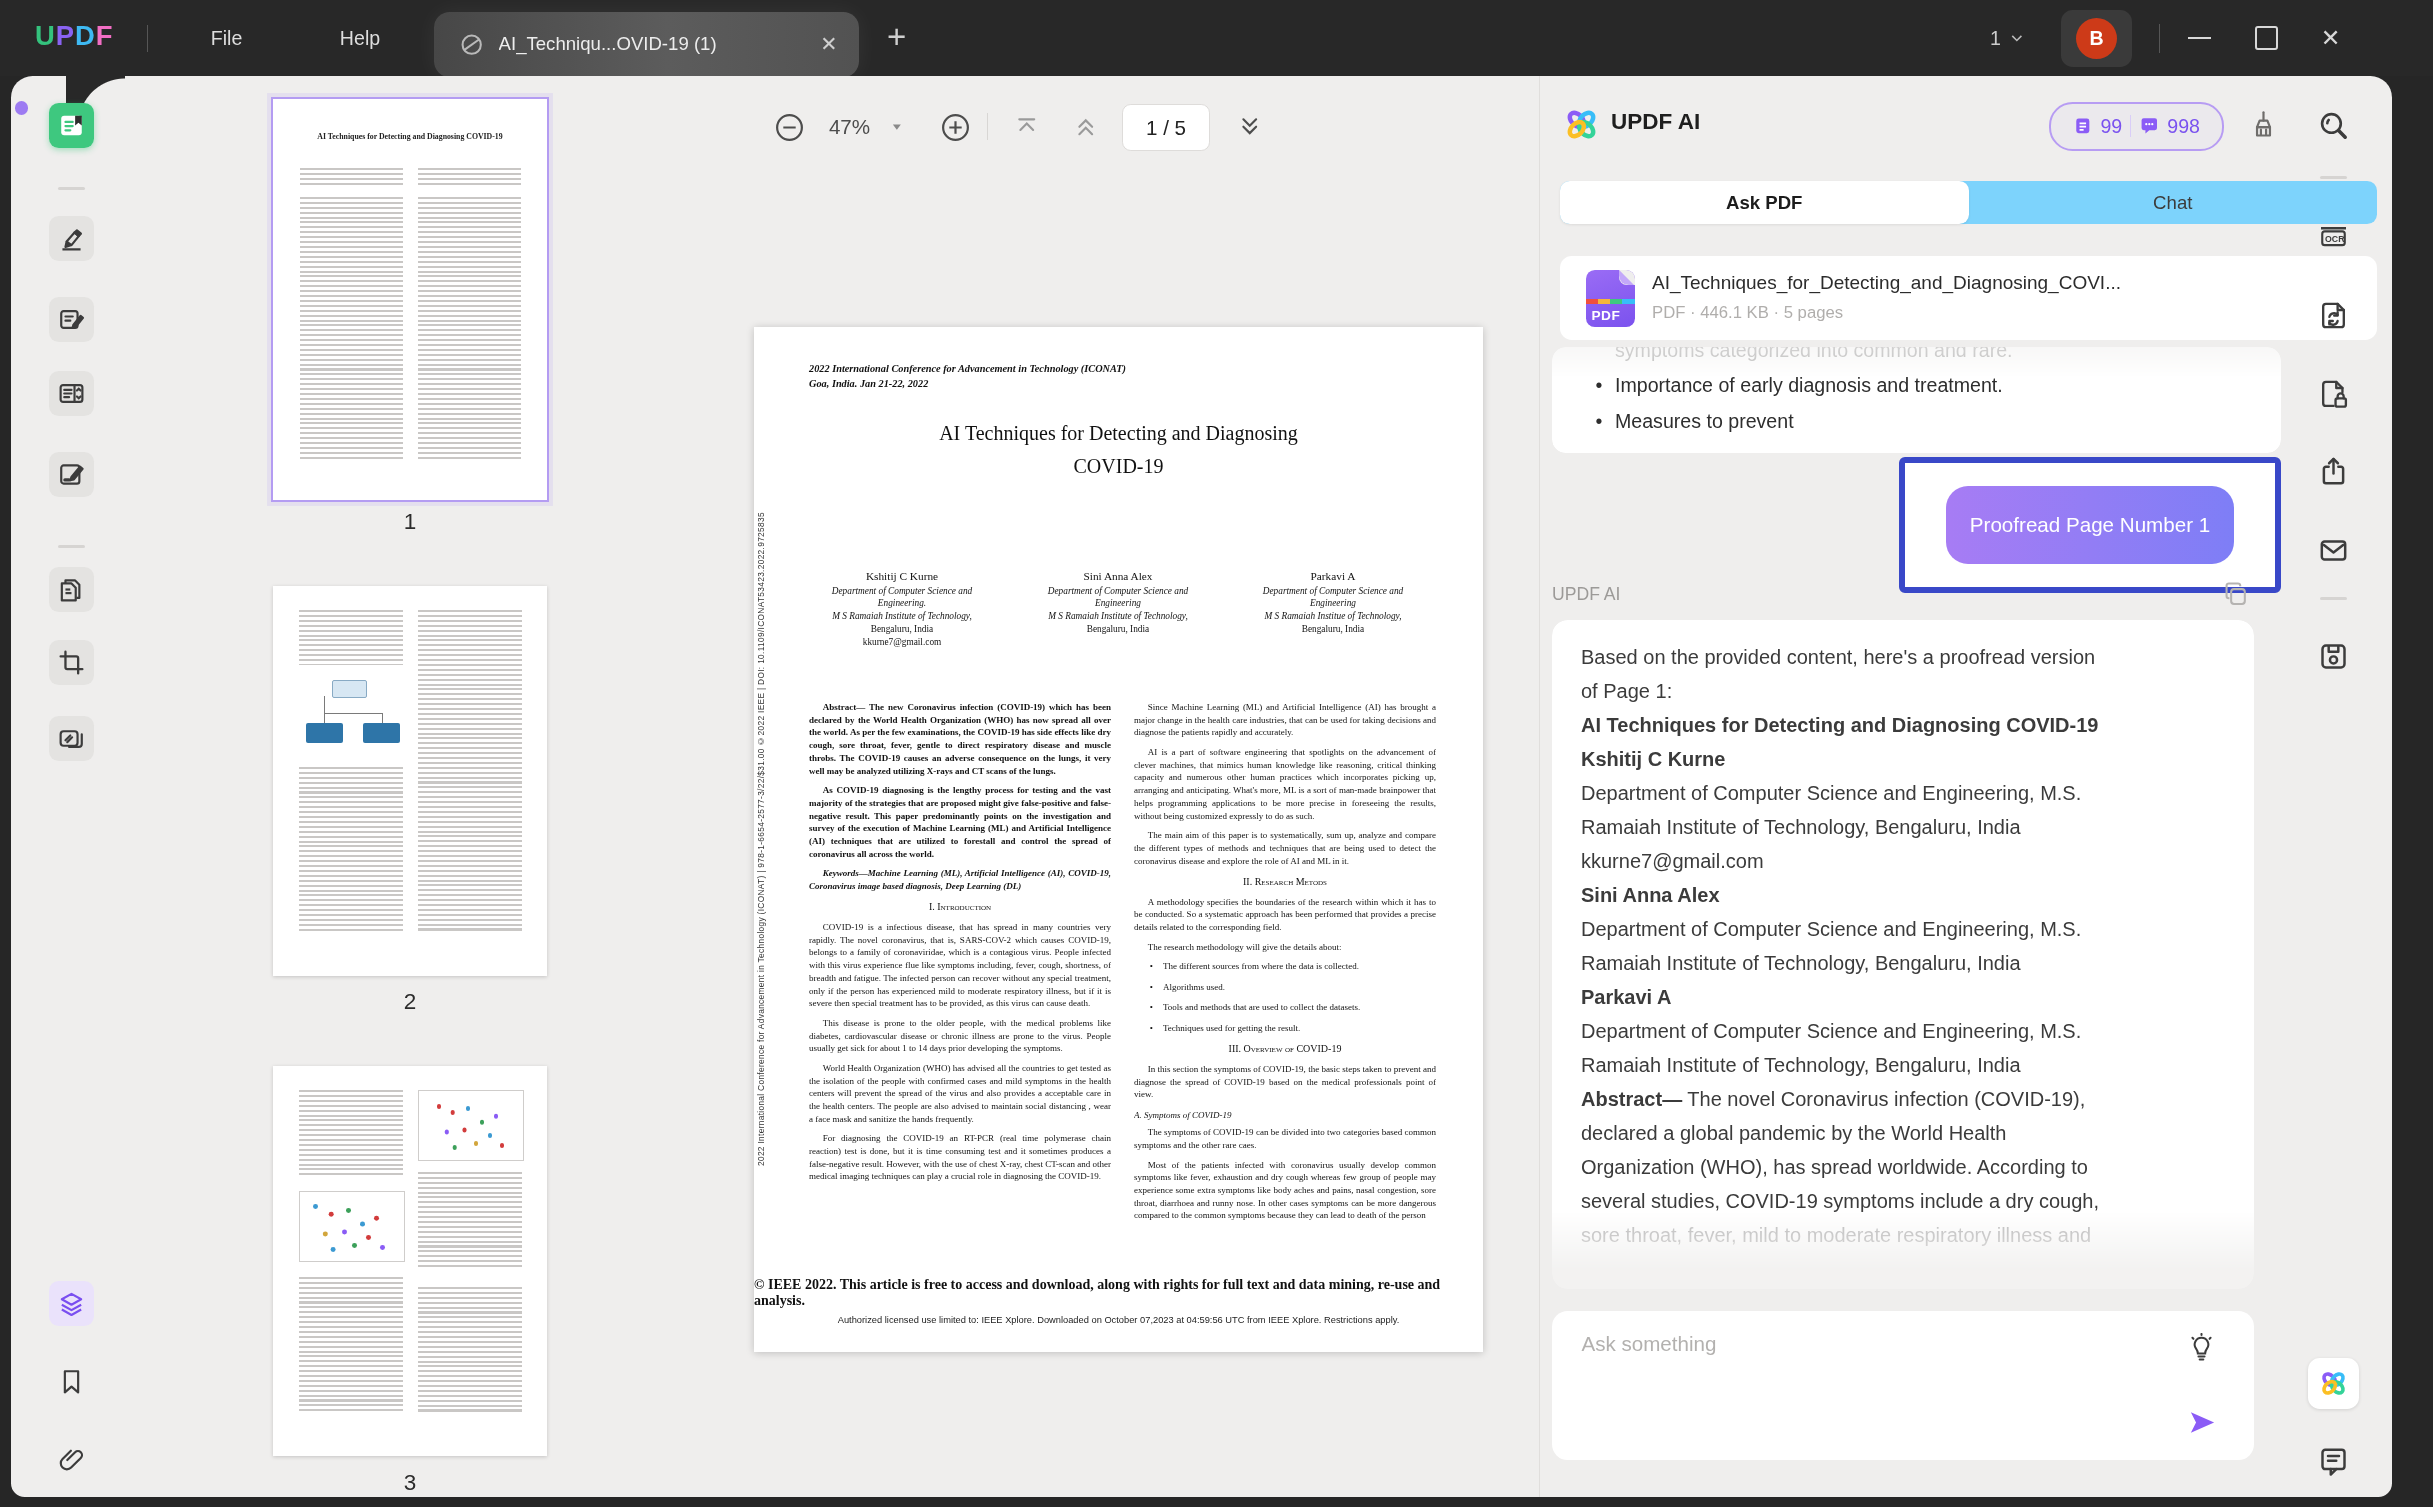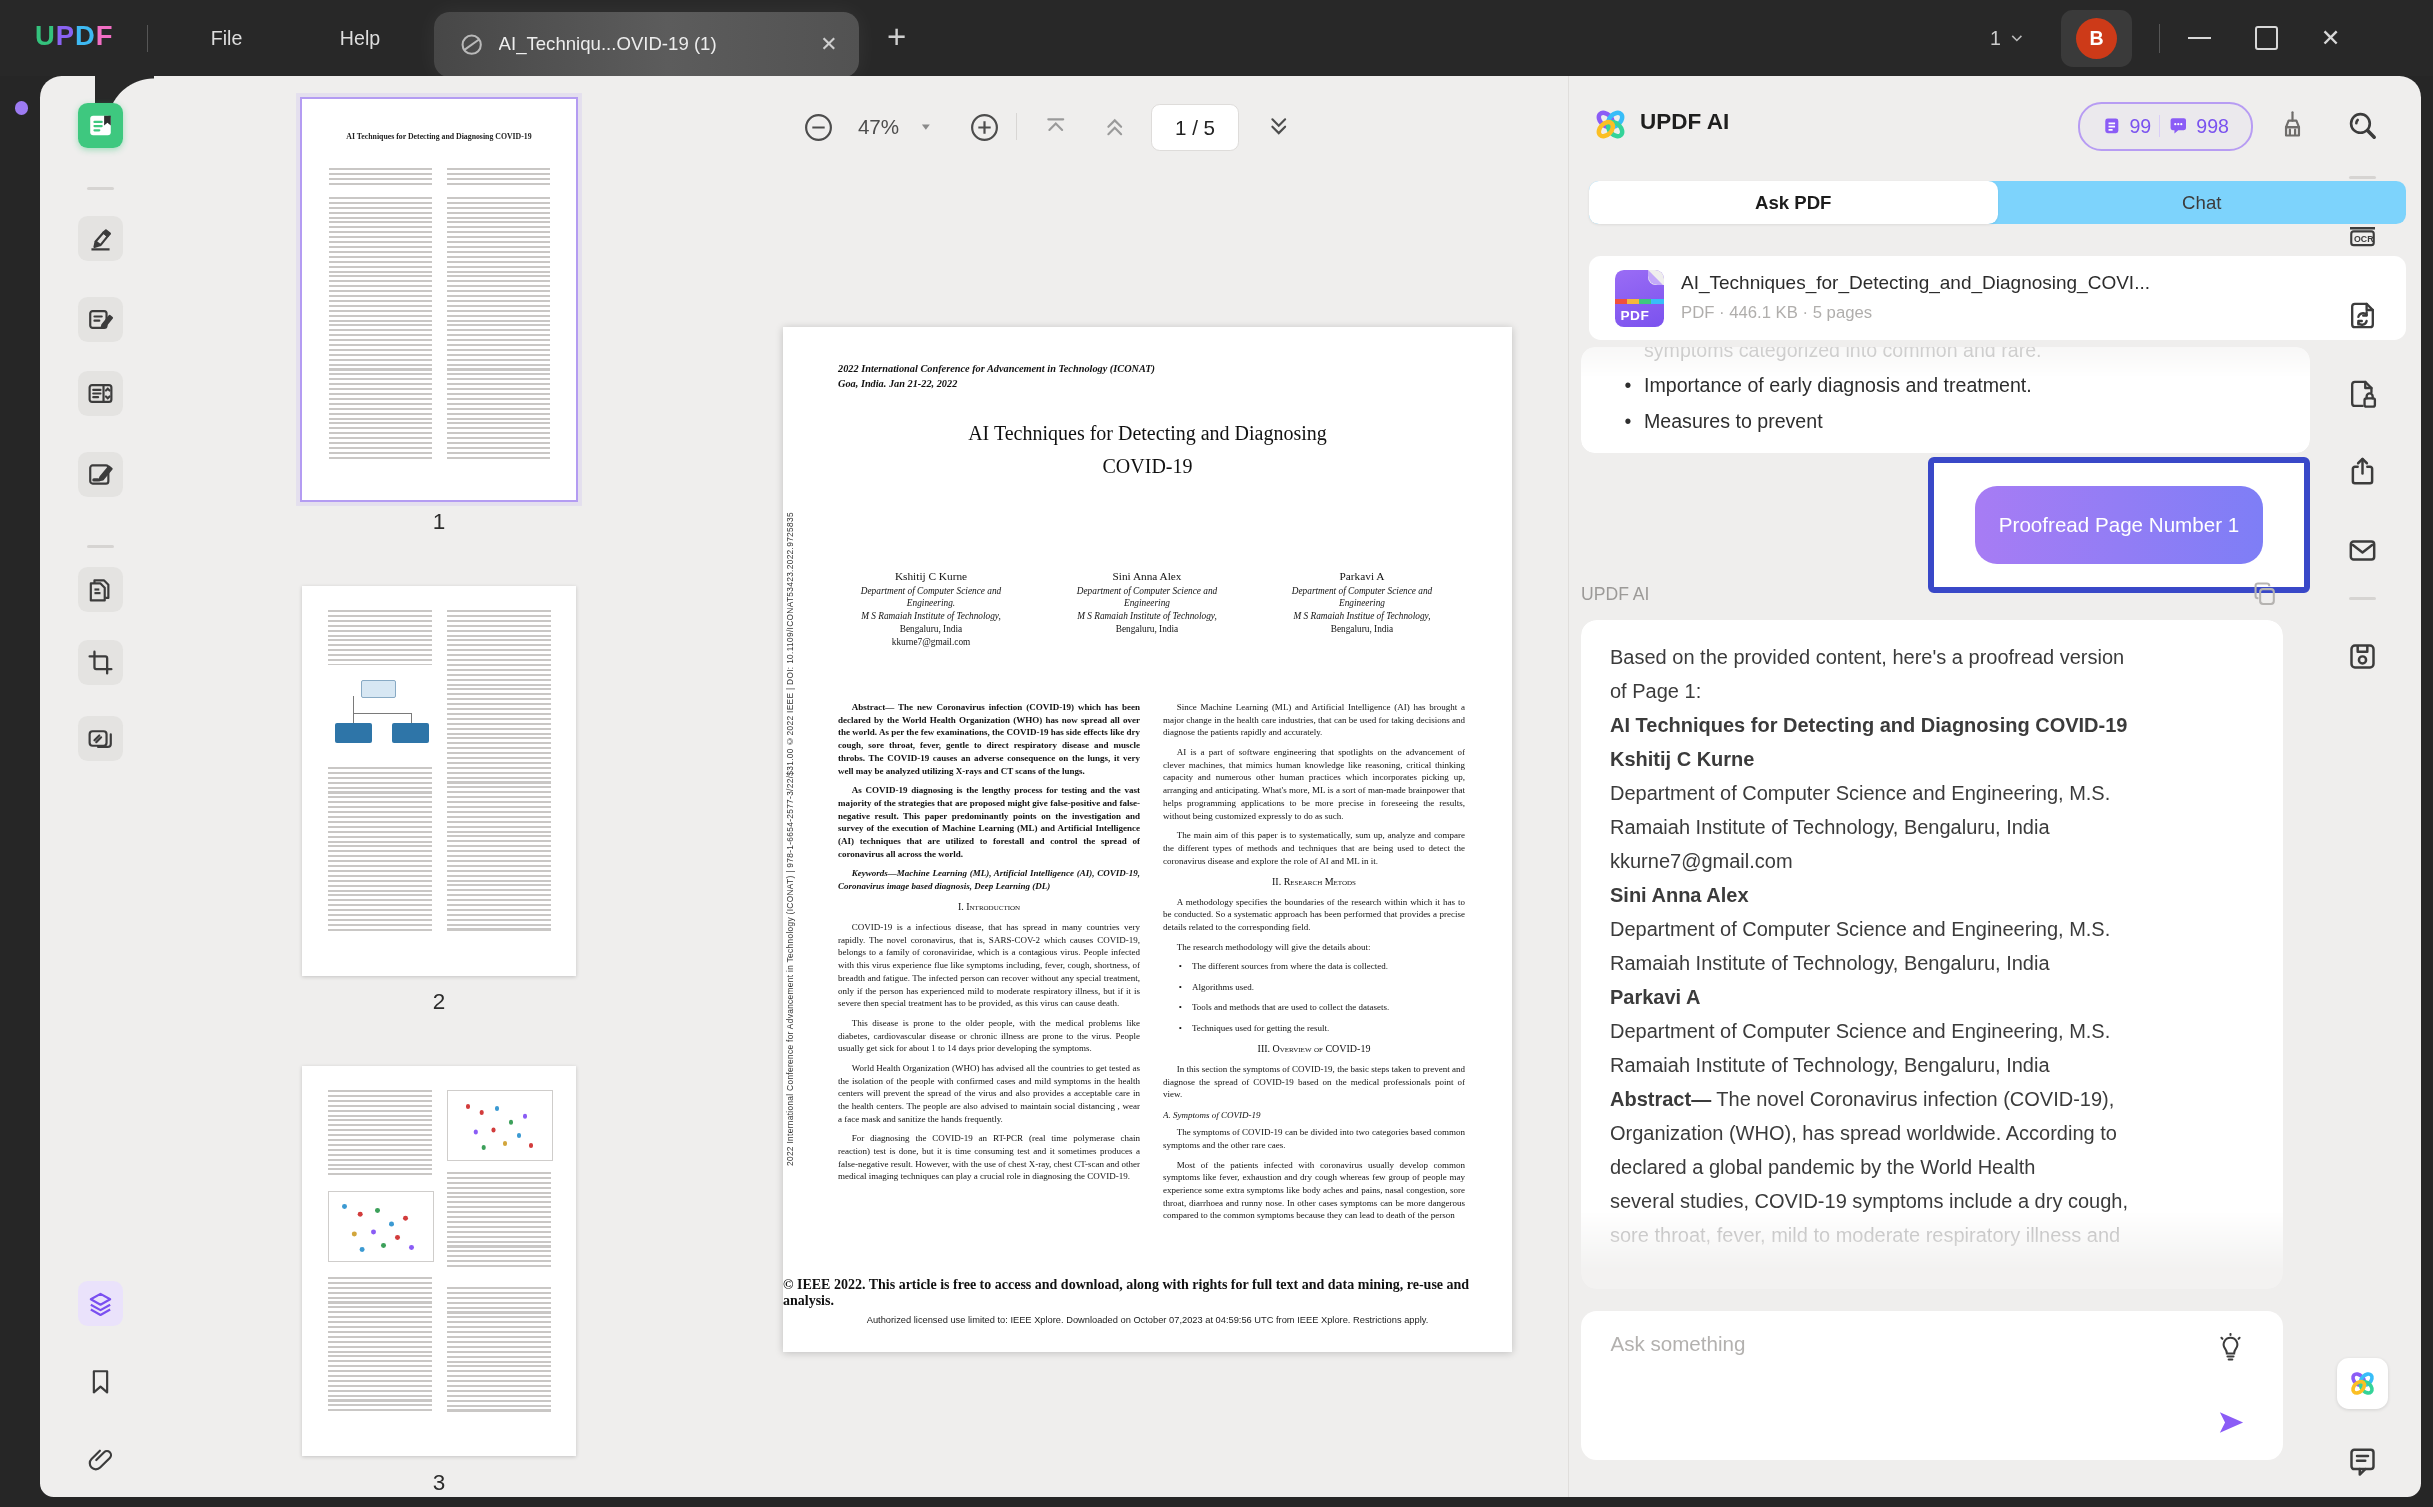--- a/index.html
+++ b/index.html
@@ -14,21 +14,21 @@
   .doc-tab{position:absolute;left:434px;top:11.8px;width:425px;height:65px;border-radius:15.7px;
     background:linear-gradient(90deg,#474747,#5c5c5c 55%,#525252);display:flex;align-items:center;box-shadow:0 0 23.5px rgba(255,255,255,.06);}
   .doc-tab .tab-title{color:#ededed;font-size:18.6px;margin-left:13.7px;white-space:nowrap;overflow:hidden;flex:1;}
   .tab-x{color:#cfcfcf;font-size:20.6px;margin:0 21.6px 0 9.8px;}
   .plus-btn{position:absolute;left:887px;top:0;height:76px;line-height:73px;color:#cfcfcf;font-size:33px;font-weight:200;}
   .tabcount{position:absolute;left:1990px;top:0;height:76px;display:flex;align-items:center;color:#cccccc;font-size:19.6px;gap:7.8px;}
   .avatar-wrap{position:absolute;left:2061px;top:9.8px;width:71px;height:57px;border-radius:11.8px;background:#3a3a3a;display:flex;align-items:center;justify-content:center;}
   .avatar{width:41px;height:41px;border-radius:50%;background:#cd3a18;color:#fff;font-size:19.6px;font-weight:bold;display:flex;align-items:center;justify-content:center;}
   .winctl{position:absolute;top:0;height:76px;display:flex;align-items:center;justify-content:center;width:55px;color:#d8d8d8;}
   
-  .window{position:absolute;left:40px;top:76px;width:2381px;height:1421px;background:#efeeed;
+  .window{position:absolute;left:11px;top:76px;width:2381px;height:1421px;background:#efeeed;
     border-radius:21.6px 21.6px 13.7px 13.7px;overflow:hidden;}
   .notch{position:absolute;left:55px;top:0;width:59px;height:49px;
     background:radial-gradient(circle at 100% 100%, rgba(40,40,40,0) 46px, #282828 47px);}
   .purple-dot{position:absolute;left:14.7px;top:101px;width:13.7px;height:13.7px;border-radius:50%;background:#9d7bf2;z-index:9;}
   
   .rail-btn{position:absolute;left:38px;width:45px;height:45px;border-radius:9.8px;background:#e4e3e1;
     display:flex;align-items:center;justify-content:center;}
   .rail-btn.plain{background:transparent;}
   .rail-btn.active-green{background:#3ec87f;box-shadow:0 2px 5.9px rgba(62,200,127,.45);}
   .rail-btn.active-purple{background:#eae2fb;}
@@ -469,22 +469,22 @@
         <div class="rl"><b></b><span>Department of Computer Science and Engineering, M.S.</span></div>
         <div class="rl"><b></b><span>Ramaiah Institute of Technology, Bengaluru, India</span></div>
         <div class="rl"><b></b><span>kkurne7@gmail.com</span></div>
         <div class="rl bold"><b></b><span>Sini Anna Alex</span></div>
         <div class="rl"><b></b><span>Department of Computer Science and Engineering, M.S.</span></div>
         <div class="rl"><b></b><span>Ramaiah Institute of Technology, Bengaluru, India</span></div>
         <div class="rl bold"><b></b><span>Parkavi A</span></div>
         <div class="rl"><b></b><span>Department of Computer Science and Engineering, M.S.</span></div>
         <div class="rl"><b></b><span>Ramaiah Institute of Technology, Bengaluru, India</span></div>
         <div class="rl"><b>Abstract—</b><span> The novel Coronavirus infection (COVID-19),</span></div>
+        <div class="rl"><b></b><span>declared a global pandemic by the World Health</span></div>
         <div class="rl"><b></b><span>Organization (WHO), has spread worldwide. According to</span></div>
-        <div class="rl"><b></b><span>declared a global pandemic by the World Health</span></div>
         <div class="rl"><b></b><span>several studies, COVID-19 symptoms include a dry cough,</span></div>
         <div class="rl faded"><b></b><span>sore throat, fever, mild to moderate respiratory illness and</span></div>
       </div>
   </div>
 
   <div class="input-card">
     <input class="ask-input" placeholder="Ask something" style="">
     <span class="abs" style="left:635px;top:21.6px;">
       <svg width="29" height="29" viewBox="0 0 24 24" fill="none" stroke="#3c3c3c" stroke-width="1.7" stroke-linecap="round">
         <path d="M9 17c0-2-.6-2.8-1.5-4A5.6 5.6 0 0 1 12 4a5.6 5.6 0 0 1 4.5 9c-.9 1.2-1.5 2-1.5 4z"></path>

